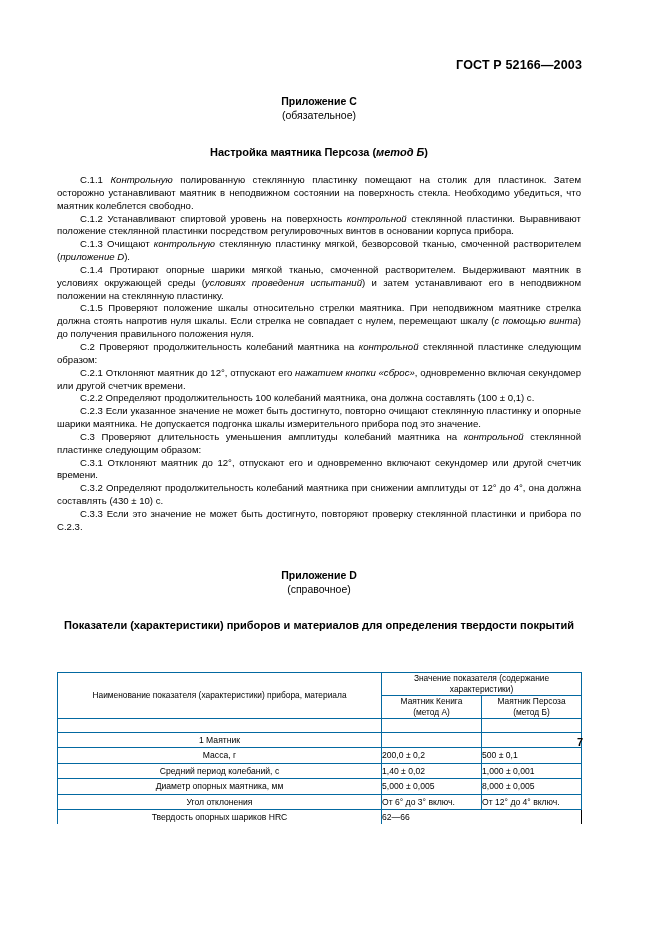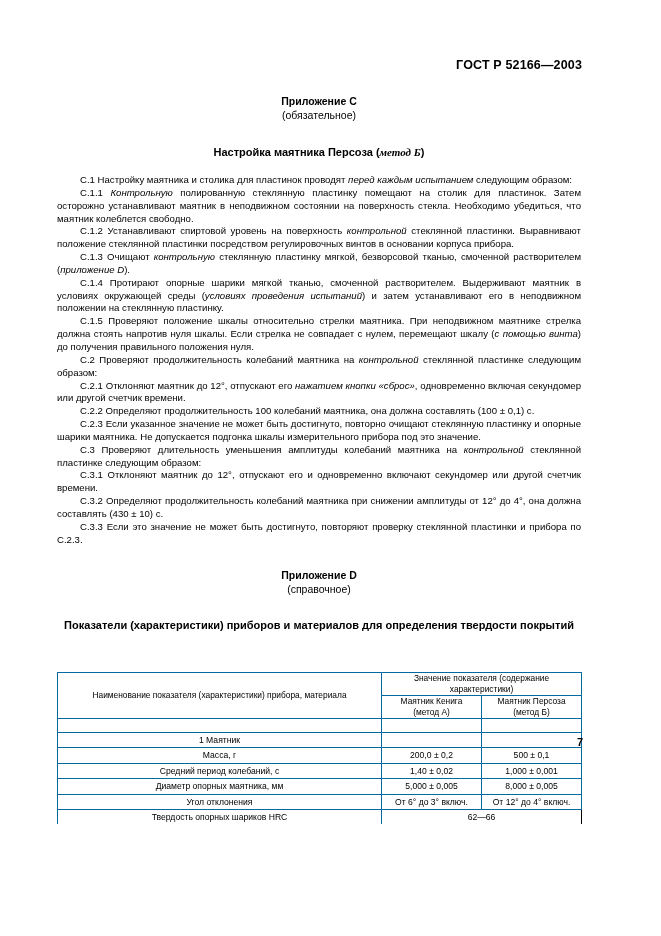--- a/index.html
+++ b/index.html
@@ -47,21 +47,21 @@
   .annex-sub {
     font-weight: normal;
   }
 
   .annex-title {
     text-align: center;
     font-weight: bold;
     font-size: 11px;
     line-height: 15px;
   }
-  .annex-title .ital { font-style: italic; font-family: Liberation Serif, serif; }
+  .annex-title .ital { font-style: italic; }
 
   
   .body-col {
     position: absolute;
     left: 57px;
     width: 524px;
   }
   p.para {
     margin: 0;
     font-size: 9.6px;
@@ -113,21 +113,20 @@
   }
   td.lbl {
     text-align: center;
     padding: 0 0 0 9px;
     font-size: 8.6px;
     line-height: 14.4px;
     border-top: none;
     border-bottom: none;
   }
   td.val {
-    text-align: center;
     font-size: 8.6px;
     line-height: 14.4px;
     border-top: none;
     border-bottom: none;
   }
   .grp-title { font-weight: bold; }
   .body-rows td { border-top: none; border-bottom: none; }
   .body-rows tr:first-child td { border-top: none; }
 
   
@@ -158,21 +157,20 @@
     </div>
   </div>
 
   <div class="body-col" style="top:145px;">
     <div class="annex-title">
       <span>Настройка маятника Персоза (</span><span class="ital">метод Б</span><span>)</span>
     </div>
   </div>
 
   <div class="body-col" style="top:174px;" id="annex-c-body">
-      <p class="para">C.1  Настройку маятника и столика для пластинок проводят <i>перед каждым испытанием</i> следующим образом:</p>
       <p class="para">C.1.1  <i>Контрольную</i> полированную стеклянную пластинку помещают на столик для пластинок. Затем осторожно устанавливают маятник в неподвижном состоянии на поверхность стекла. Необходимо убедиться, что маятник колеблется свободно.</p>
       <p class="para">C.1.2  Устанавливают спиртовой уровень на поверхность <i>контрольной</i> стеклянной пластинки. Выравнивают положение стеклянной пластинки посредством регулировочных винтов в основании корпуса прибора.</p>
       <p class="para">C.1.3  Очищают <i>контрольную</i> стеклянную пластинку мягкой, безворсовой тканью, смоченной растворителем (<i>приложение D</i>).</p>
       <p class="para">C.1.4  Протирают опорные шарики мягкой тканью, смоченной растворителем. Выдерживают маятник в условиях окружающей среды (<i>условиях проведения испытаний</i>) и затем устанавливают его в неподвижном положении на стеклянную пластинку.</p>
       <p class="para">C.1.5  Проверяют положение шкалы относительно стрелки маятника. При неподвижном маятнике стрелка должна стоять напротив нуля шкалы. Если стрелка не совпадает с нулем, перемещают шкалу (<i>с помощью винта</i>) до получения правильного положения нуля.</p>
       <p class="para">C.2  Проверяют продолжительность колебаний маятника на <i>контрольной</i> стеклянной пластинке следующим образом:</p>
       <p class="para">C.2.1  Отклоняют маятник до 12°, отпускают его <i>нажатием кнопки «сброс»</i>, одновременно включая секундомер или другой счетчик времени.</p>
       <p class="para">C.2.2  Определяют продолжительность 100 колебаний маятника, она должна составлять (100 ± 0,1) с.</p>
       <p class="para">C.2.3  Если указанное значение не может быть достигнуто, повторно очищают стеклянную пластинку и опорные шарики маятника. Не допускается подгонка шкалы измерительного прибора под это значение.</p>
       <p class="para">C.3 Проверяют длительность уменьшения амплитуды колебаний маятника на <i>контрольной</i> стеклянной пластинке следующим образом:</p>

